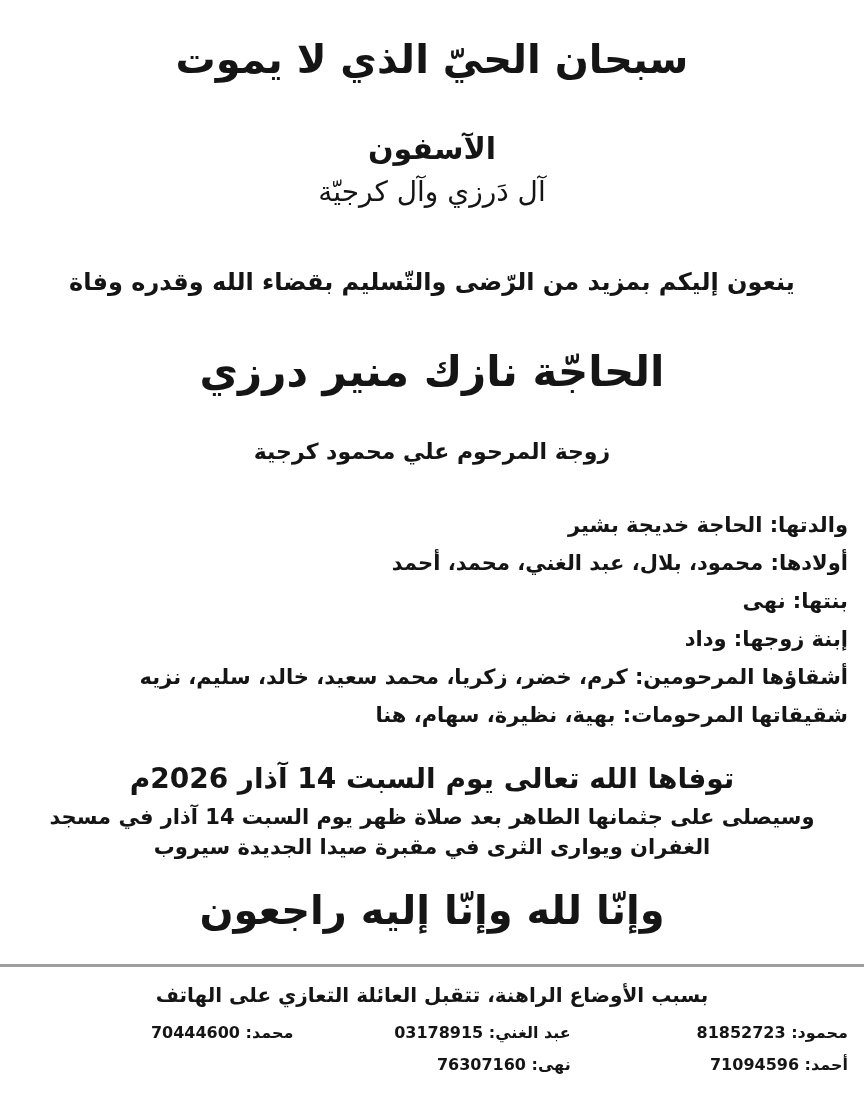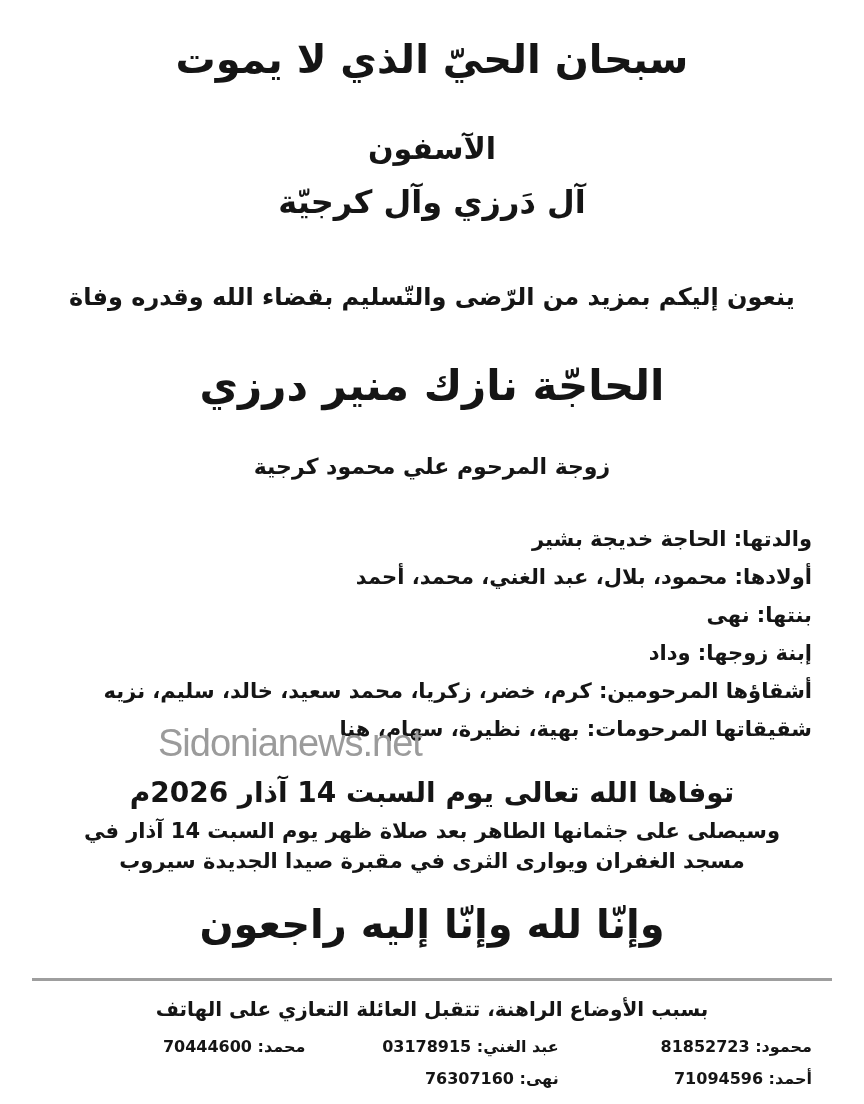--- a/index.html
+++ b/index.html
@@ -7,29 +7,29 @@
   body {
     width: 864px; height: 1104px;
     font-family: "DejaVu Sans", sans-serif;
     color: #151515;
     position: relative;
     overflow: hidden;
   }
   .page {
     width: 864px; height: 1104px;
     direction: rtl;
-    padding: 28px 52px 0;
+    padding: 28px 16px 0;
     position: relative;
     background: #ffffff;
   }
   .c { text-align: center; }
 
   .opening   { font-size: 40px; font-weight: 700; line-height: 1.55; }
   .grievers  { font-size: 30px; font-weight: 700; margin-top: 38px; line-height: 1.4; }
-  .families  { font-size: 32px; font-weight: 700; margin-top: 8px; line-height: 1.55; }
+  .families  { font-size: 28px; font-weight: 400; margin-top: 0; line-height: 1.55; }
   .announce  { font-size: 24px; font-weight: 700; margin-top: 52px; line-height: 1.45; }
   .deceased  { font-size: 42px; font-weight: 700; margin-top: 38px; line-height: 1.6; }
   .spouse    { font-size: 22px; font-weight: 700; margin-top: 32px; line-height: 1.4; }
 
   .family-block { margin-top: 38px; }
   .fline { font-size: 21px; font-weight: 700; line-height: 38px; text-align: right; }
 
   .death  { font-size: 28px; font-weight: 700; margin-top: 30px; line-height: 30px; }
   .prayer { font-size: 21px; font-weight: 700; margin-top: 8px;  line-height: 30px; }
   .verse  { font-size: 40px; font-weight: 700; margin-top: 18px; line-height: 60px; }
@@ -98,15 +98,14 @@
   <div class="note c">بسبب الأوضاع الراهنة، تتقبل العائلة التعازي على الهاتف</div>
 
   <div class="contacts">
     <div class="contact-cell">محمود: 81852723</div>
     <div class="contact-cell">عبد الغني: 03178915</div>
     <div class="contact-cell">محمد: 70444600</div>
     <div class="contact-cell">أحمد: 71094596</div>
     <div class="contact-cell">نهى: 76307160</div>
   </div>
 
-  <div class="watermark">Sidonianews.net</div>
 
 </div>
 
 </body></html>

